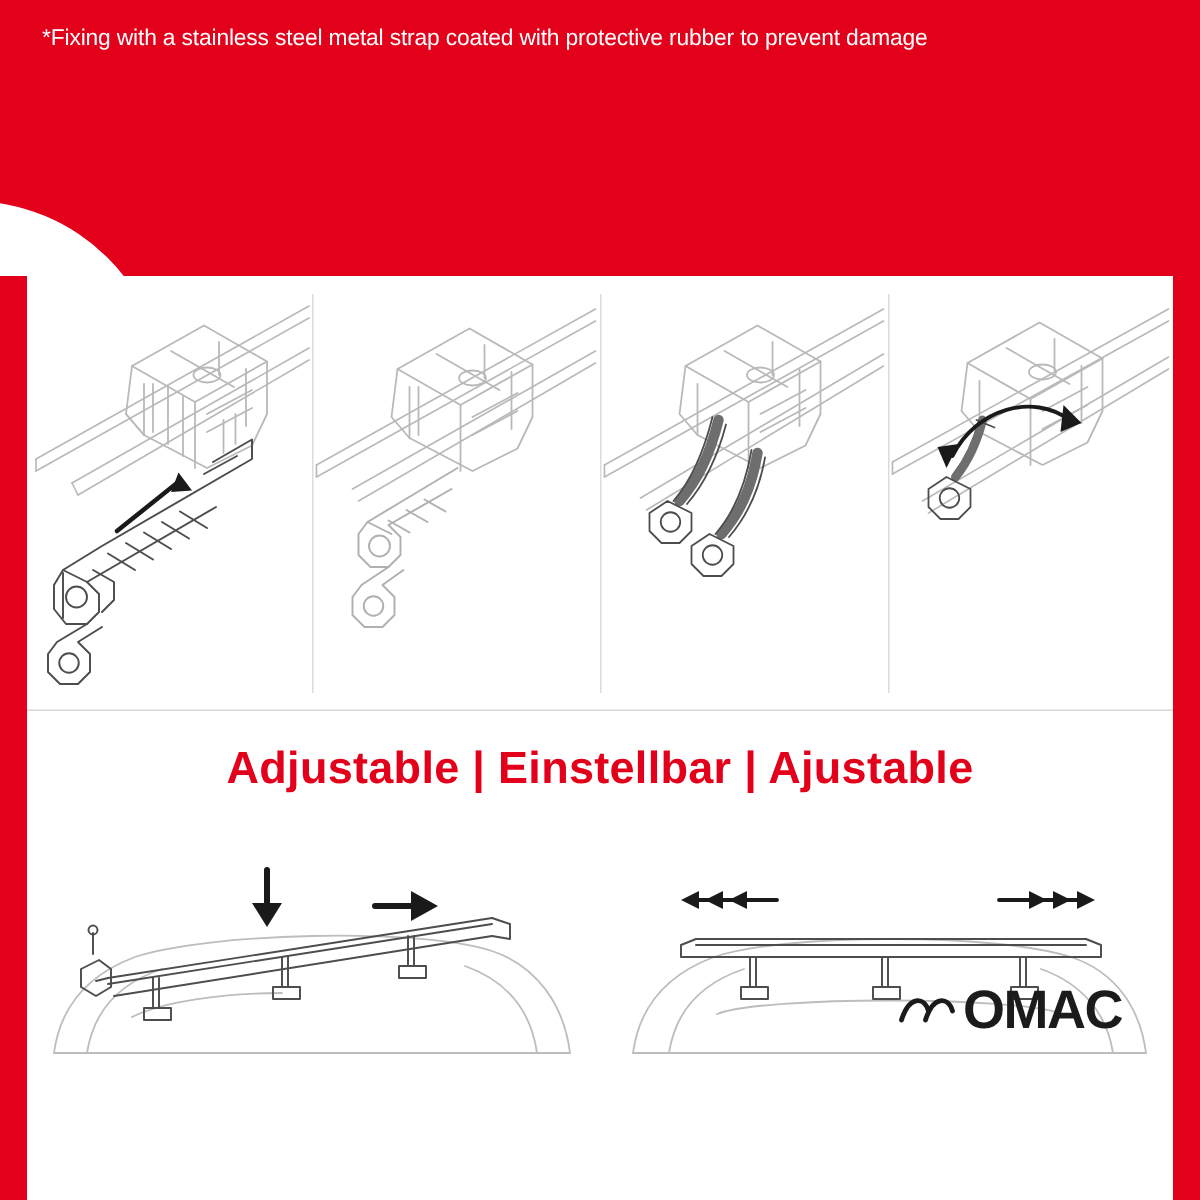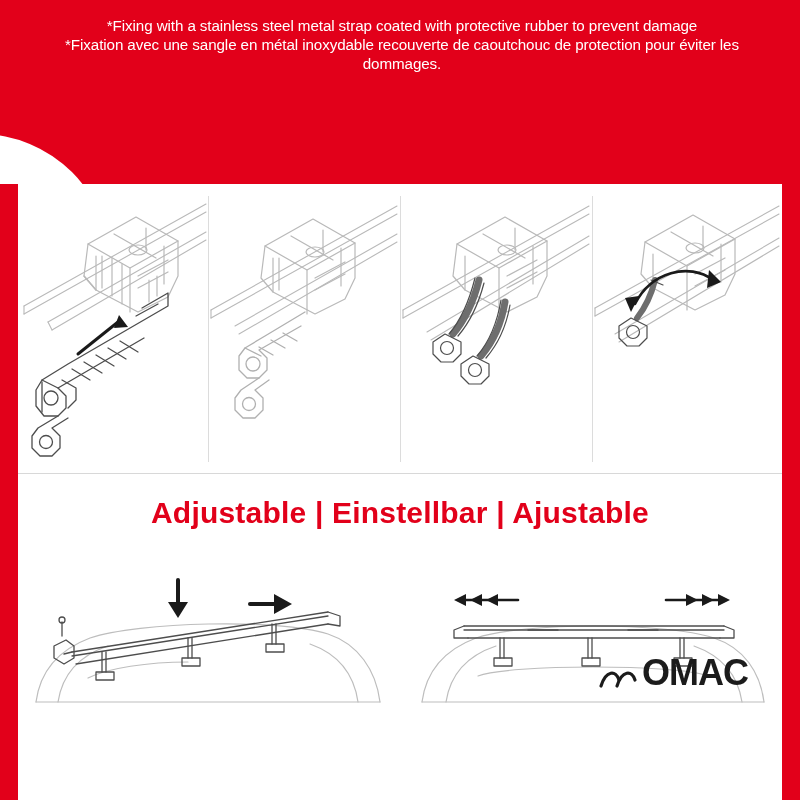--- a/index.html
+++ b/index.html
@@ -44,21 +44,20 @@
   }
   .banner-text {
     position: absolute;
     left: 28px;
     top: 16px;
     width: 748px;
     color: #ffffff;
     font-size: 15.2px;
     line-height: 19px;
     letter-spacing: -0.1px;
-    text-align: center;
   }
   .banner-text div {
     white-space: pre-wrap;
   }
   
   .banner-cut {
     position: absolute;
     left: -40px;
     bottom: -120px;
     width: 150px;
@@ -119,21 +118,20 @@
     width: 764px;
     height: 180px;
   }
 
   
   .logo {
     position: absolute;
     right: 34px;
     bottom: 20px;
     display: flex;
-    align-items: flex-end;
     gap: 4px;
   }
   .logo-mark {
     width: 40px;
     height: 24px;
     position: relative;
   }
   .logo-text {
     font-size: 36px;
     font-weight: bold;
@@ -149,21 +147,20 @@
 <body>
 
 <div class="page">
 
   <div class="side-bar left"></div>
   <div class="side-bar right"></div>
 
   <div class="banner">
     <div class="banner-text">
       <div>*Fixing with a stainless steel metal strap coated with protective rubber to prevent damage</div>
-      <div>*Fixation avec une sangle en métal inoxydable recouverte de caoutchouc de protection pour éviter les dommages.</div>
     </div>
     <div class="banner-cut"></div>
   </div>
 
   <div class="panel">
 
     <div class="row-top">
 
       <div class="divider-v" style="left:190px;"></div>
       <div class="divider-v" style="left:382px;"></div>

